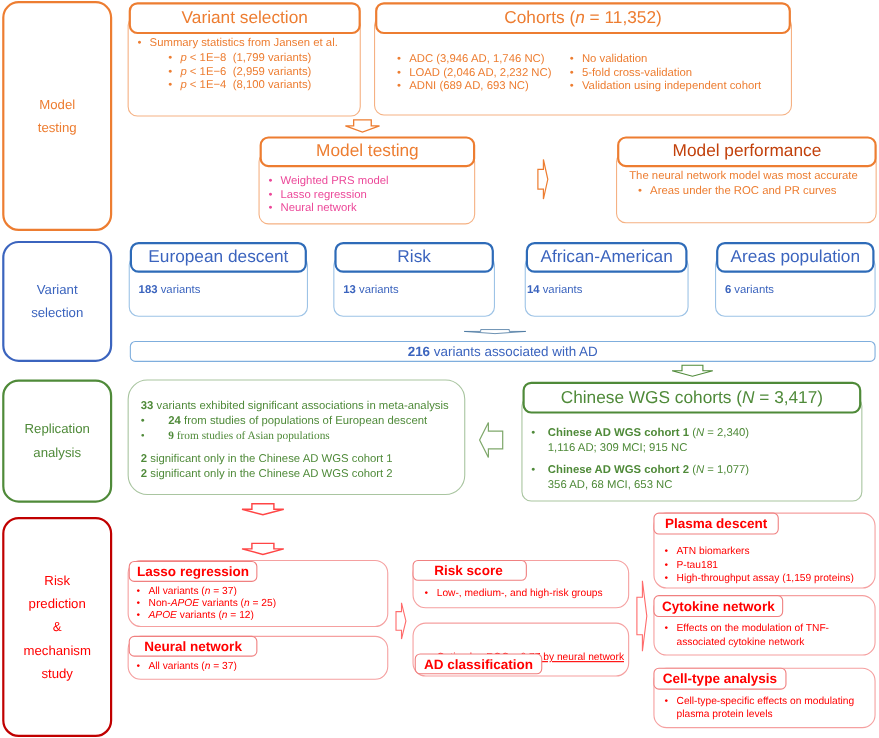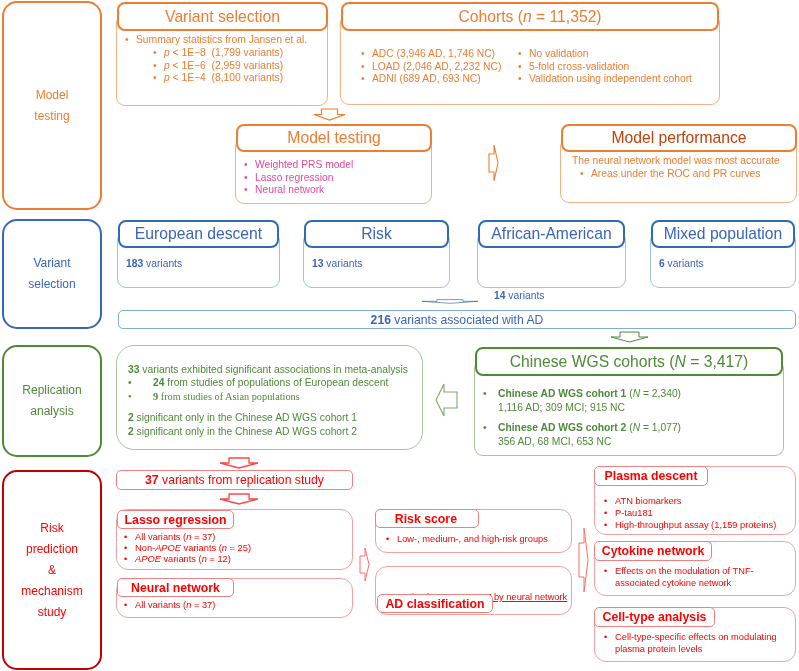--- a/index.html
+++ b/index.html
@@ -121,28 +121,28 @@
 </div>
 <div class="abs t11" style="left:312px;top:258px;color:#3B64BE;z-index:2;">
   <b>13</b>
   <span>variants</span>
 </div>
 
 <div class="abs panel" style="left:477px;top:232px;width:149px;height:56px;border:1px solid #9DC3E6;"></div>
 <div class="abs hdr" style="left:478px;top:220px;width:147px;height:28px;border:2.2px solid #2E6BB8;color:#3B64BE;">
   <span class="t15">African-American</span>
 </div>
-<div class="abs t11" style="left:494px;top:258px;color:#3B64BE;z-index:2;margin-top:32px;">
+<div class="abs t11" style="left:479px;top:258px;color:#3B64BE;z-index:2;">
   <b>14</b>
   <span>variants</span>
 </div>
 
 <div class="abs panel" style="left:650px;top:232px;width:146px;height:56px;border:1px solid #9DC3E6;"></div>
 <div class="abs hdr" style="left:651px;top:220px;width:144px;height:28px;border:2.2px solid #2E6BB8;color:#3B64BE;">
-  <span class="t15">Mixed population</span>
+  <span class="t15">Areas population</span>
 </div>
 <div class="abs t11" style="left:659px;top:258px;color:#3B64BE;z-index:2;">
   <b>6</b>
   <span>variants</span>
 </div>
 
 <div class="abs" style="left:421px;top:297px;width:58px;height:8px;">
   <svg width="58" height="8" viewBox="0 0 58 8">
         <path d="M16 2.6 L42 2.6 L42 4.3 L57 4.3 L29 6.3 L1 4.3 L16 4.3 Z" fill="none" stroke="#41719C" stroke-width="0.7"></path>
       </svg>
@@ -226,27 +226,20 @@
 mechanism
 study</span>
 </div>
 
 <div class="abs" style="left:219px;top:456px;width:40px;height:13px;">
   <svg width="40" height="13" viewBox="0 0 40 13">
         <path d="M10 2 L30 2 L30 7 L39 7 L20 12 L1 7 L10 7 Z" fill="none" stroke="#FF4545" stroke-width="1.3"></path>
       </svg>
 </div>
 
-<div class="abs" style="left:116px;top:470px;width:237px;height:20px;border:1.3px solid #F08080;border-radius:5px;background:#fff;
-            display:flex;align-items:center;justify-content:center;color:#FF0000;">
-  <span class="t12">
-    <b>37</b>
-    <span>variants from replication study</span>
-  </span>
-</div>
 
 <div class="abs" style="left:219px;top:492px;width:38px;height:13px;">
   <svg width="40" height="13" viewBox="0 0 40 13">
         <path d="M10 2 L30 2 L30 7 L39 7 L20 12 L1 7 L10 7 Z" fill="none" stroke="#FF4545" stroke-width="1.3"></path>
       </svg>
 </div>
 
 <div class="abs" style="left:116px;top:509px;width:237px;height:61px;border:1px solid #F5A0A0;border-radius:12px;background:#fff;"></div>
 <div class="abs" style="left:117px;top:510px;width:117px;height:19px;border:1.3px solid #F08080;border-radius:5px;background:#fff;z-index:3;
             display:flex;align-items:center;justify-content:center;color:#FF0000;">

